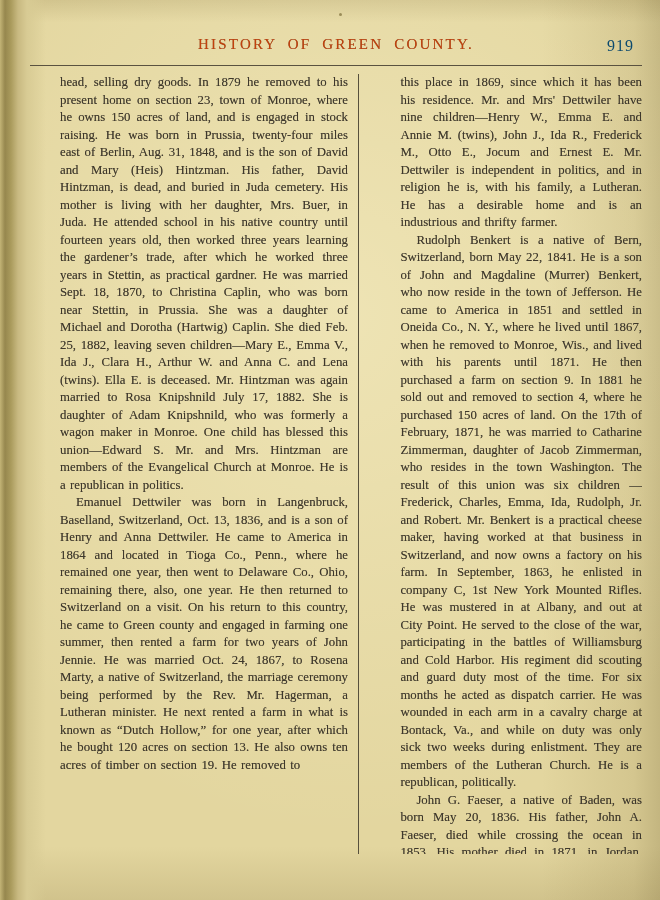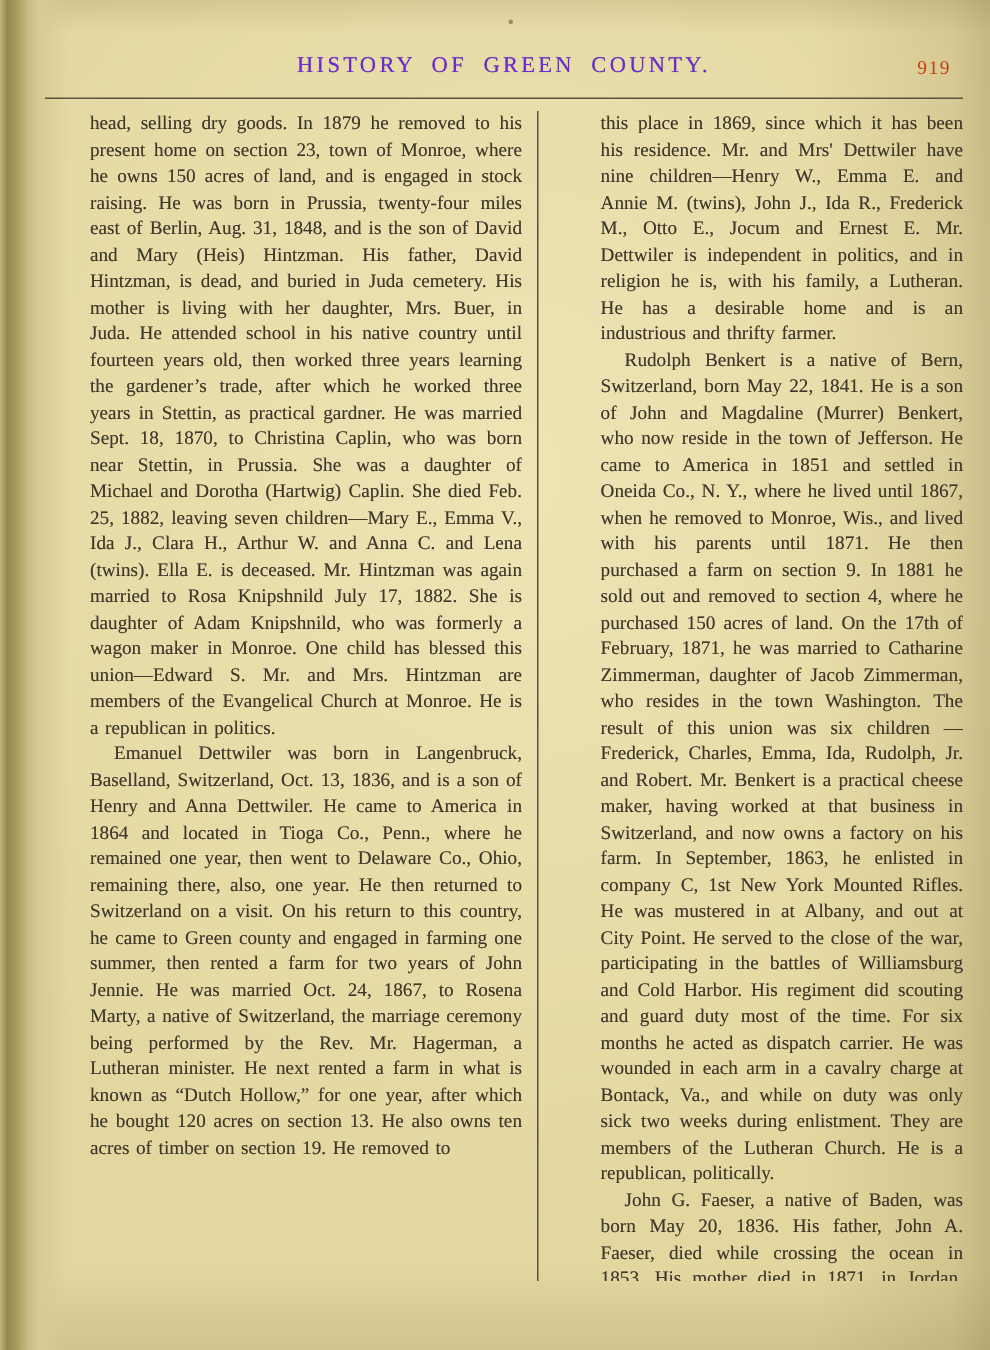--- a/index.html
+++ b/index.html
@@ -43,29 +43,29 @@
   .header {
     position: relative;
     padding-top: 36px;
     height: 28px;
   }
   .title {
     text-align: center;
     font-size: 15px;
     letter-spacing: 2.2px;
     word-spacing: 5px;
-    color: #6d28d9;
+    color: #c2410c;
     text-shadow: 0 0 0.5px rgba(58,52,42,0.55);
   }
   .pagenum {
     position: absolute;
     right: 8px; top: 37px;
-    font-size: 13px;
+    font-size: 16px;
     letter-spacing: 1px;
-    color: #c2410c;
+    color: #0c4a6e;
   }
   .header-rule {
     height: 1.4px;
     background: #5a5240;
     margin: 1px 0 0 0;
   }
   .columns {
     display: flex;
     margin-top: 8px;
     height: 780px;

